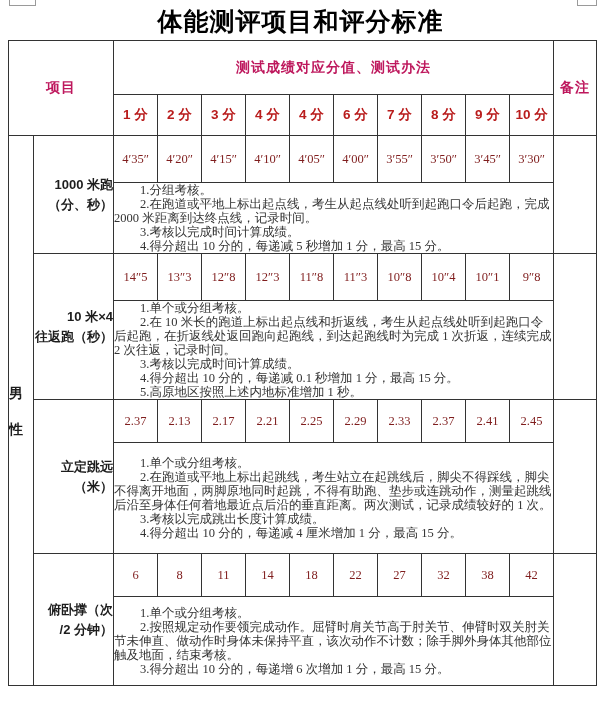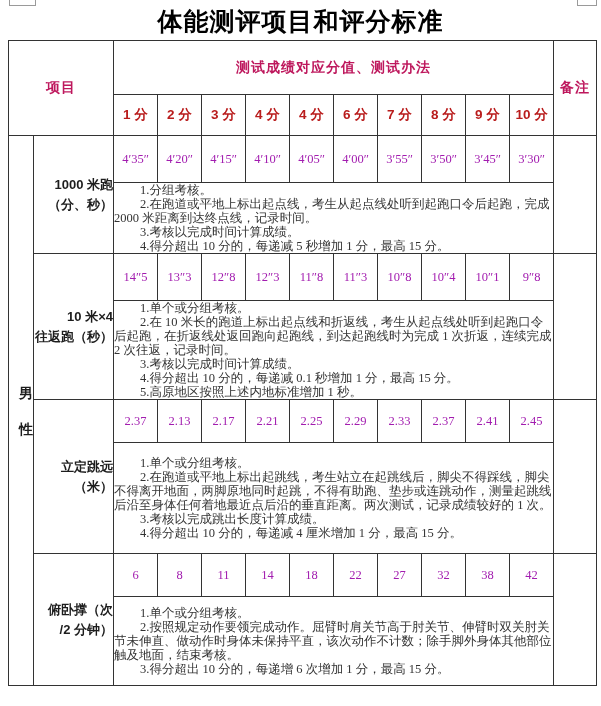--- a/index.html
+++ b/index.html
@@ -54,34 +54,34 @@
   tr.rm2 { height: 99px; }
   tr.rv3 { height: 43px; }
   tr.rm3 { height: 111px; }
   tr.rv4 { height: 43px; }
   tr.rm4 { height: 89px; }
 
   th.hdr { font-size: 14px; font-weight: 700; color: #be185d; letter-spacing: 1px; }
   th.pt  { font-size: 13.5px; font-weight: 700; color: #b91c1c; }
 
   td.gender {
-    text-align: right;
+    text-align: left;
     font-size: 14px; font-weight: 700; color: #1d1d1d;
     line-height: 36px;
     word-break: break-all;
     padding: 0 5px;
   }
   td.item {
     text-align: right;
     font-size: 13px; font-weight: 700; color: #1d1d1d;
     line-height: 20px;
   }
   td.val {
     text-align: center;
-    font-size: 12.5px; color: #a21caf;
+    font-size: 12.5px; color: #7f1d1d;
     font-family: "Liberation Serif", serif;
   }
   td.method {
     vertical-align: top;
     padding: 4px 6px 0 4px;
     font-family: "Liberation Serif", serif;
     font-size: 12.5px; line-height: 14px;
     color: #333333;
   }
   td.method p { margin: 0; text-indent: 26px; }

